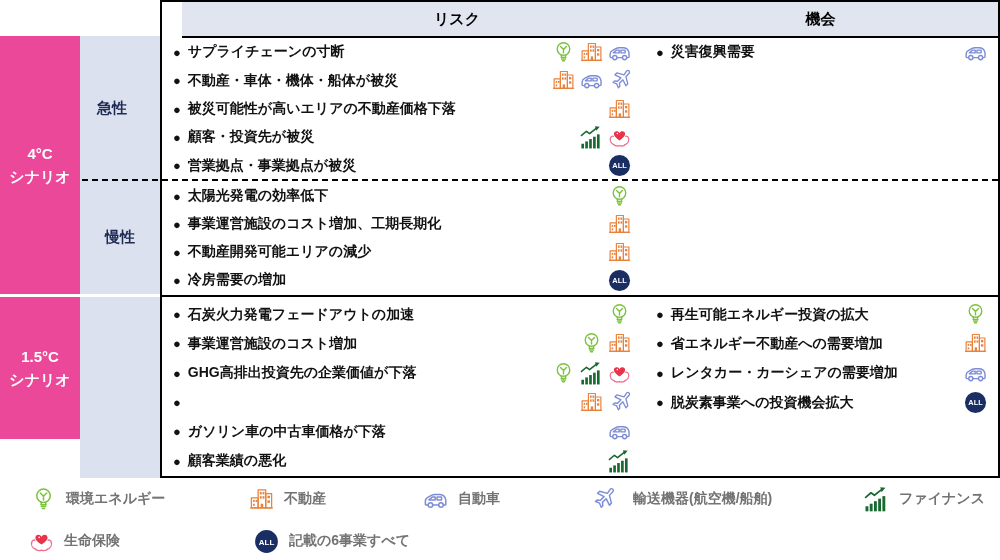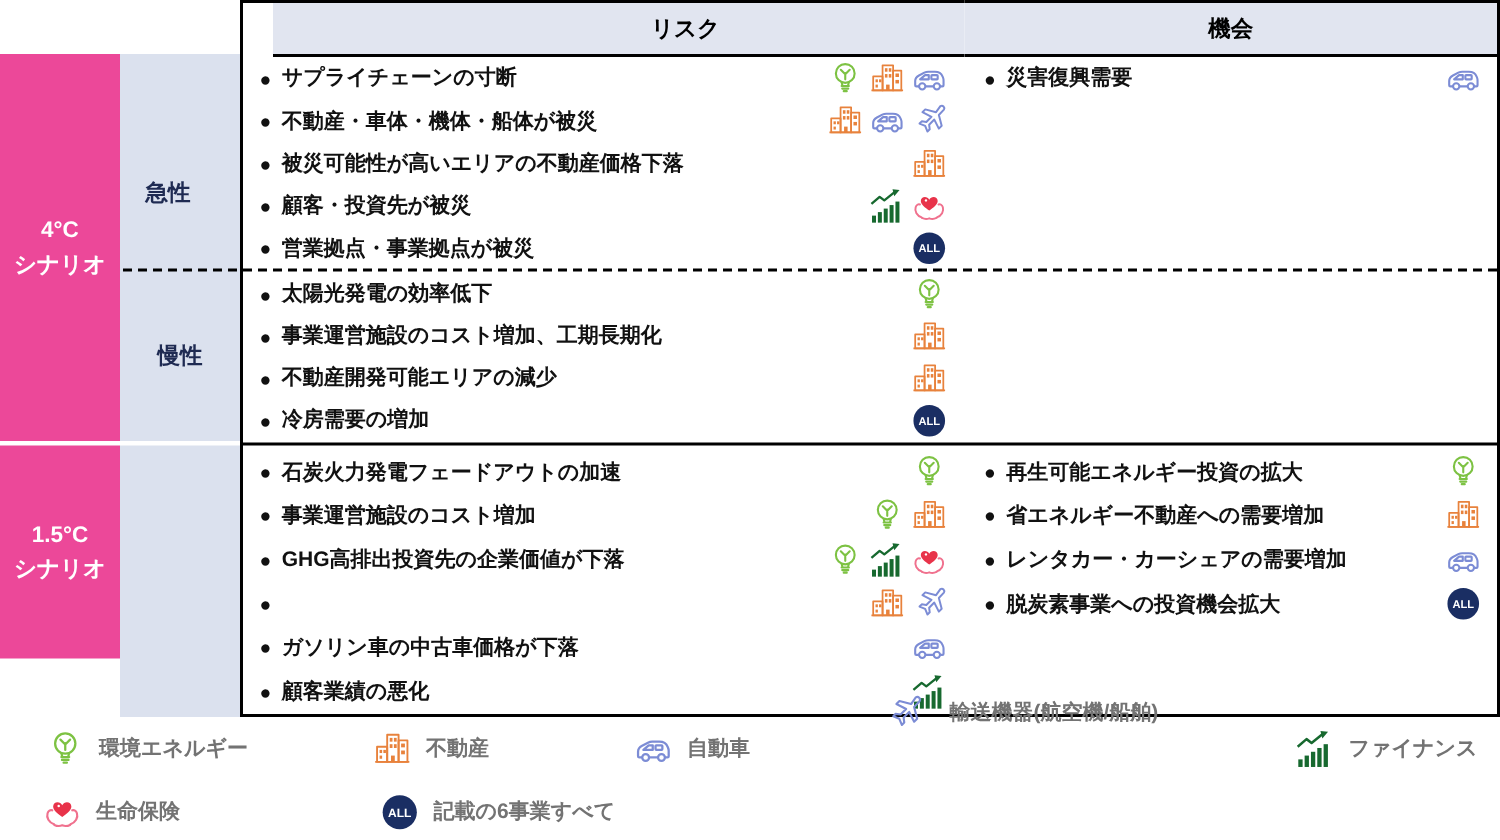--- a/index.html
+++ b/index.html
@@ -12,21 +12,21 @@
   
   .sc-block{background:#ec4899;color:#fff;display:flex;flex-direction:column;
     align-items:center;justify-content:center;font-weight:700;font-size:15px;line-height:1.55;}
   .type-bg{background:#dbe1ee;}
   .type-label{display:flex;align-items:center;justify-content:center;
     font-weight:700;font-size:15px;color:#1e2a52;}
   #sc-4c{left:0;top:36px;width:80px;height:258px;}
   #sc-15{left:0;top:297px;width:80px;height:142px;}
   #type-4c-bg{left:80px;top:36px;width:80px;height:258px;}
   #type-15-bg{left:80px;top:297px;width:80px;height:181px;}
-  #type-acute{left:80px;top:36px;width:64px;height:144px;margin-top:20px;}
+  #type-acute{left:80px;top:36px;width:64px;height:144px;}
   #type-chronic{left:80px;top:180px;width:80px;height:114px;}
   
   .panel{box-sizing:border-box;border:2px solid #000;background:#fff;}
   #panel-risk{left:160px;top:0;width:574px;height:478px;padding-left:20px;}
   #panel-opp{left:643px;top:0;width:357px;height:478px;border-left:none;text-align:center;}
   .panel-header{box-sizing:border-box;height:36px;background:#e1e5f0;
     border-bottom:2px solid #000;display:flex;align-items:center;justify-content:center;
     font-weight:700;font-size:15px;color:#000;}
   
   .rows{display:flex;flex-direction:column;}
@@ -44,21 +44,21 @@
   .ricons{margin-left:auto;display:flex;align-items:center;gap:3px;}
   .ricons .icn{width:25px;height:25px;display:block;}
   
   #dashed-sep{left:82px;top:179px;width:916px;height:0;border-top:2px dashed #000;}
   #section-sep{left:162px;top:295px;width:836px;height:0;border-top:2.5px solid #000;}
   
   .legend-item{display:flex;align-items:center;gap:9px;height:30px;}
   .legend-item .icn{width:27px;height:27px;display:block;flex:none;}
   .legend-label{font-size:14px;font-weight:700;color:#737373;white-space:nowrap;}
   #lg-energy{left:30px;top:484px;}   #lg-realestate{left:248px;top:484px;}
-  #lg-vehicle{left:422px;top:484px;} #lg-aircraft{left:589px;top:460px;gap:17px;}
+  #lg-vehicle{left:422px;top:484px;} #lg-aircraft{left:589px;top:484px;gap:17px;}
   #lg-finance{left:863px;top:484px;} #lg-insurance{left:28px;top:526px;}
   #lg-all{left:253px;top:526px;}
 </style>
 </head>
 <body>
 
 <svg width="0" height="0" style="position:absolute" aria-hidden="true">
   <defs>
     <symbol id="sym-energy" viewBox="0 0 32 32">
       <g stroke="#7DC243" fill="none" stroke-width="1.8" stroke-linecap="round" stroke-linejoin="round">

